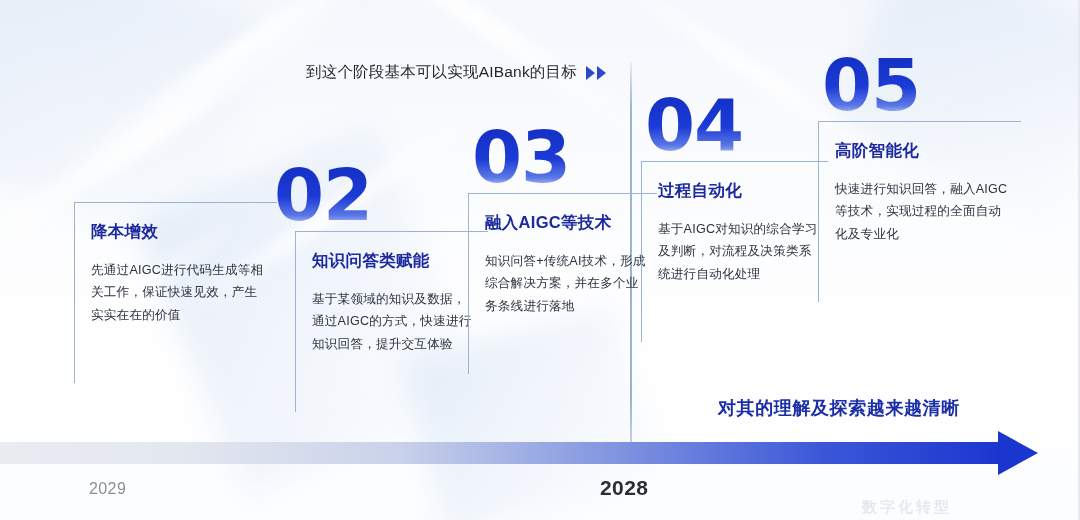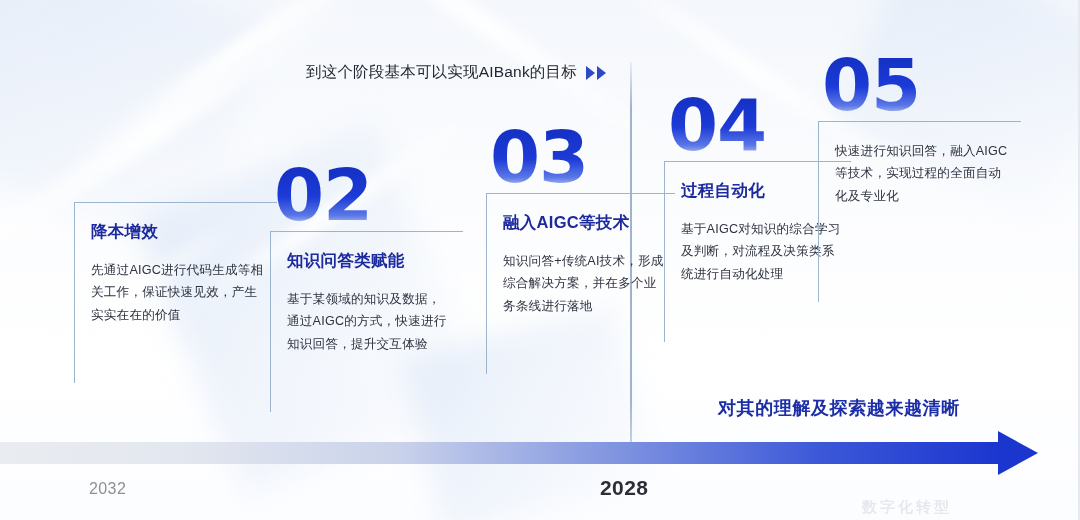--- a/index.html
+++ b/index.html
@@ -123,24 +123,24 @@
     font-size: 12.6px;
     line-height: 1.78;
     color: #2e3340;
     letter-spacing: 0.2px;
   }
 
   
   #stage-1 { left: 74px;  top: 196px; }
   #stage-1 .stage-body { width: 176px; height: 150px; }
   #stage-2 { left: 270px; top: 166px; }
-  #stage-2 .stage-body { width: 166px; height: 150px; }
-  #stage-3 { left: 458px; top: 128px; padding-left: 28px; }
+  #stage-2 .stage-body { width: 166px; height: 150px; margin-left: 25px; }
+  #stage-3 { left: 440px; top: 128px; padding-left: 28px; }
   #stage-3 .stage-body { width: 162px; height: 150px; }
-  #stage-4 { left: 641px; top: 96px; margin-left: 23px; }
+  #stage-4 { left: 641px; top: 96px; }
   #stage-4 .stage-body { width: 160px; height: 150px; }
   #stage-5 { left: 818px; top: 56px; }
   #stage-5 .stage-body { width: 176px; height: 150px; }
 
   
   .tagline {
     position: absolute;
     left: 718px;
     top: 396px;
     font-size: 18px;
@@ -276,29 +276,30 @@
     <div class="stage-num">04</div>
     <div class="stage-body">
       <div class="stage-title">过程自动化</div>
       <div class="stage-desc">基于AIGC对知识的综合学习及判断，对流程及决策类系统进行自动化处理</div>
     </div>
   </div>
 
   <div class="stage" id="stage-5">
     <div class="stage-num">05</div>
     <div class="stage-body">
+      <div class="stage-title">高阶智能化</div>
       <div class="stage-desc">快速进行知识回答，融入AIGC等技术，实现过程的全面自动化及专业化</div>
     </div>
   </div>
 
   <div class="tagline">对其的理解及探索越来越清晰</div>
 
   <div class="timeline">
     <div class="timeline-bar"></div>
     <div class="timeline-head"></div>
   </div>
 
-  <div class="year" id="year-2023">2032</div>
+  <div class="year" id="year-2023">2029</div>
   <div class="year" id="year-2025">2028</div>
 
   <div class="watermark">数字化转型</div>
   <div class="edge-right"></div>
 </div>
 
 </body></html>

